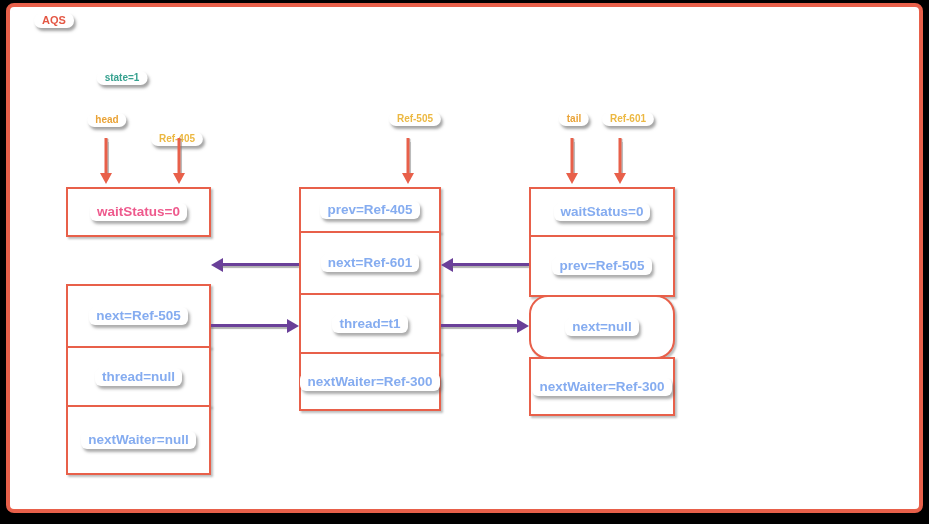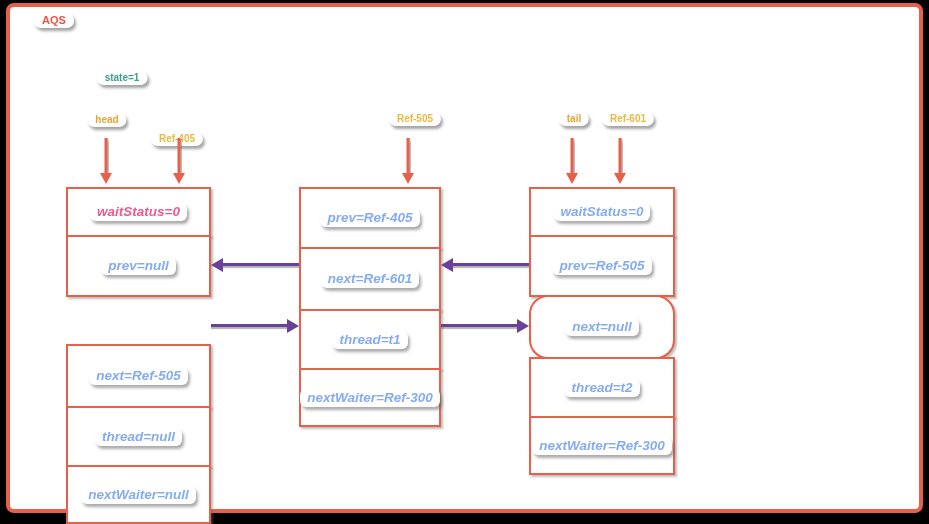--- a/index.html
+++ b/index.html
@@ -32,21 +32,21 @@
   
   .node{position:absolute;top:180px;}
   .cell{
     box-sizing:border-box;border:2px solid var(--border-red);background:#fff;
     display:flex;align-items:center;justify-content:center;
     box-shadow:2px 2px 2px rgba(110,110,110,.45);
   }
   .cell + .cell{margin-top:-2px;}
   .vchip{
     background:#fff;border-radius:6px;padding:1px 7px 2px 7px;font-size:13.5px;white-space:nowrap;
-    box-shadow:2px 3px 3px rgba(90,90,90,.5);color:var(--value-blue);font-style:italic;
+    box-shadow:2px 3px 3px rgba(90,90,90,.5);color:var(--value-blue);
   }
   .vchip.pink{color:var(--wait-pink);}
   
   .harrow{position:absolute;height:14px;}
   .harrow .line{position:absolute;top:5px;height:3px;background:var(--arrow-purple);box-shadow:0 2px 1px rgba(100,100,100,.5);}
   .harrow.left .line{left:11px;right:0;}
   .harrow.right .line{left:0;right:11px;}
   .harrow .tri{position:absolute;top:0;width:0;height:0;border-top:7px solid transparent;border-bottom:7px solid transparent;}
   .harrow.left .tri{left:0;border-right:12px solid var(--arrow-purple);}
   .harrow.right .tri{right:0;border-left:12px solid var(--arrow-purple);}
@@ -84,36 +84,33 @@
     </div>
   <div class="varrow" style="left:610px;top:131px;height:46px;">
       <div class="line" style="height:36px;"></div>
       <div class="head" style="top:35px;"></div>
     </div>
 
   <div class="node" style="left:56px;width:145px;">
     <div class="cell" style="height:50px;">
         <span class="vchip pink">waitStatus=0</span>
       </div>
-    <div class="cell" style="height:62px;">
-        <span class="vchip">prev=null</span>
-      </div>
     <div class="cell" style="height:64px;margin-top:47px;">
         <span class="vchip">next=Ref-505</span>
       </div>
     <div class="cell" style="height:61px;">
         <span class="vchip">thread=null</span>
       </div>
-    <div class="cell" style="height:59px;">
+    <div class="cell" style="height:70px;">
         <span class="vchip">nextWaiter=null</span>
       </div>
   </div>
 
   <div class="node" style="left:289px;width:142px;">
-    <div class="cell" style="height:62px;">
+    <div class="cell" style="height:46px;">
         <span class="vchip">prev=Ref-405</span>
       </div>
     <div class="cell" style="height:64px;">
         <span class="vchip">next=Ref-601</span>
       </div>
     <div class="cell" style="height:61px;">
         <span class="vchip">thread=t1</span>
       </div>
     <div class="cell" style="height:59px;">
         <span class="vchip">nextWaiter=Ref-300</span>
@@ -122,23 +119,20 @@
 
   <div class="node" style="left:519px;width:146px;">
     <div class="cell" style="height:50px;">
         <span class="vchip">waitStatus=0</span>
       </div>
     <div class="cell" style="height:62px;">
         <span class="vchip">prev=Ref-505</span>
       </div>
     <div class="cell" style="height:64px;border-radius:19px;">
         <span class="vchip">next=null</span>
-      </div>
-    <div class="cell" style="height:61px;">
-        <span class="vchip">thread=t2</span>
       </div>
     <div class="cell" style="height:59px;">
         <span class="vchip">nextWaiter=Ref-300</span>
       </div>
   </div>
 
   <div class="harrow left" style="left:201px;top:251px;width:88px;">
       <div class="tri"></div>
       <div class="line"></div>
     </div>

